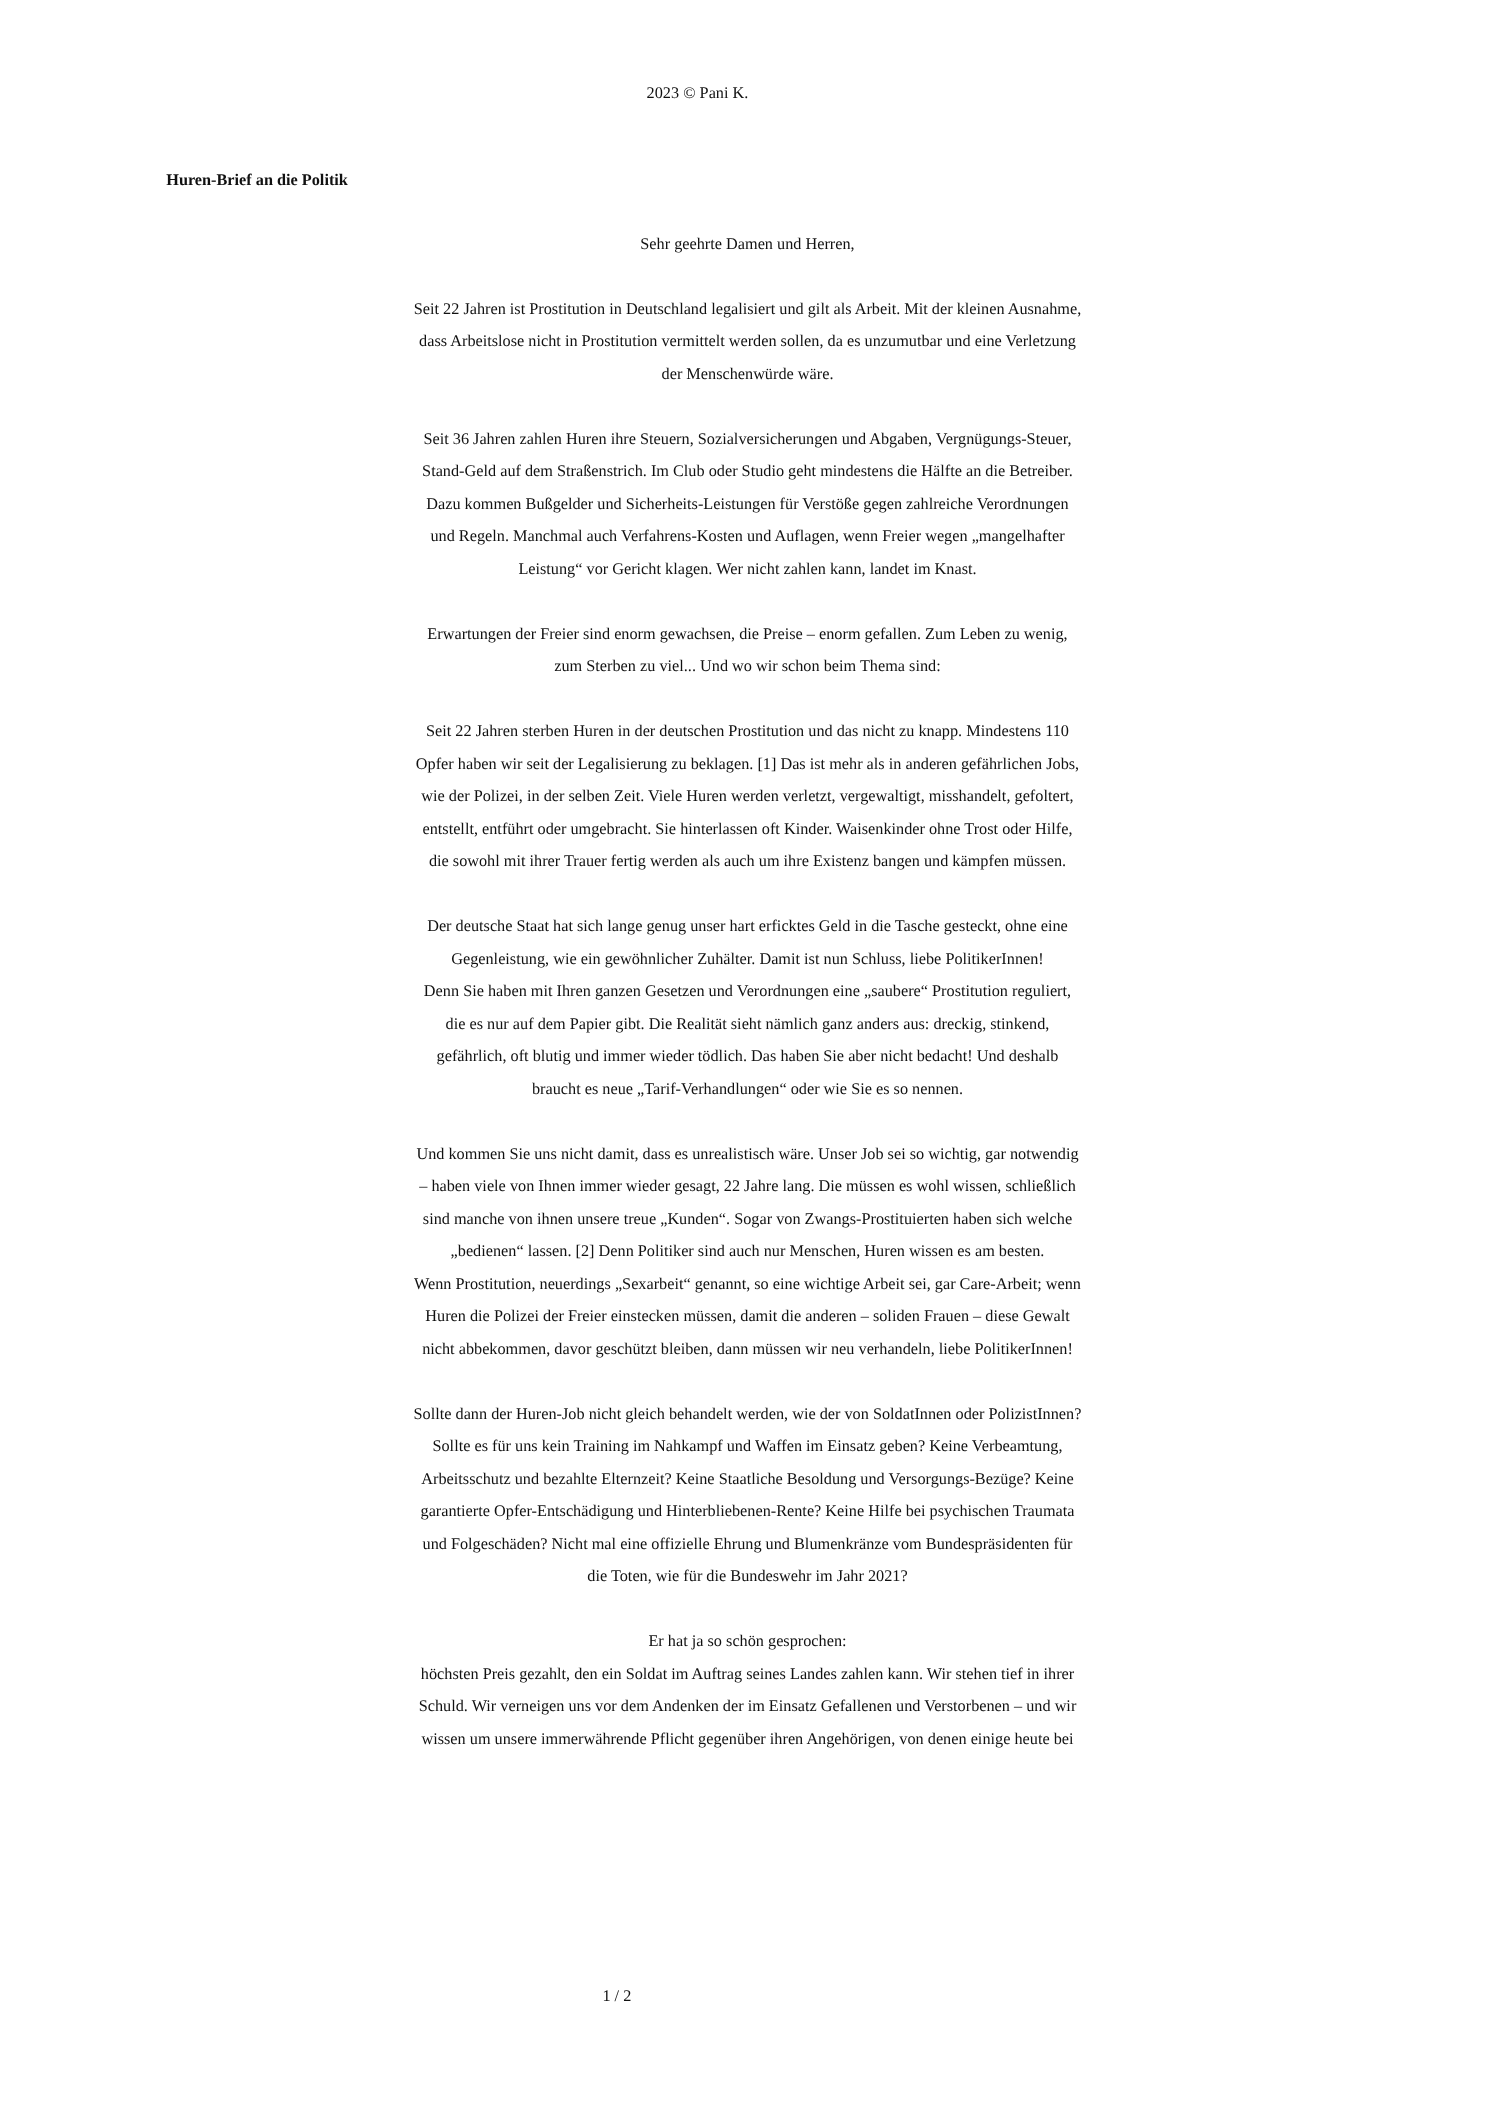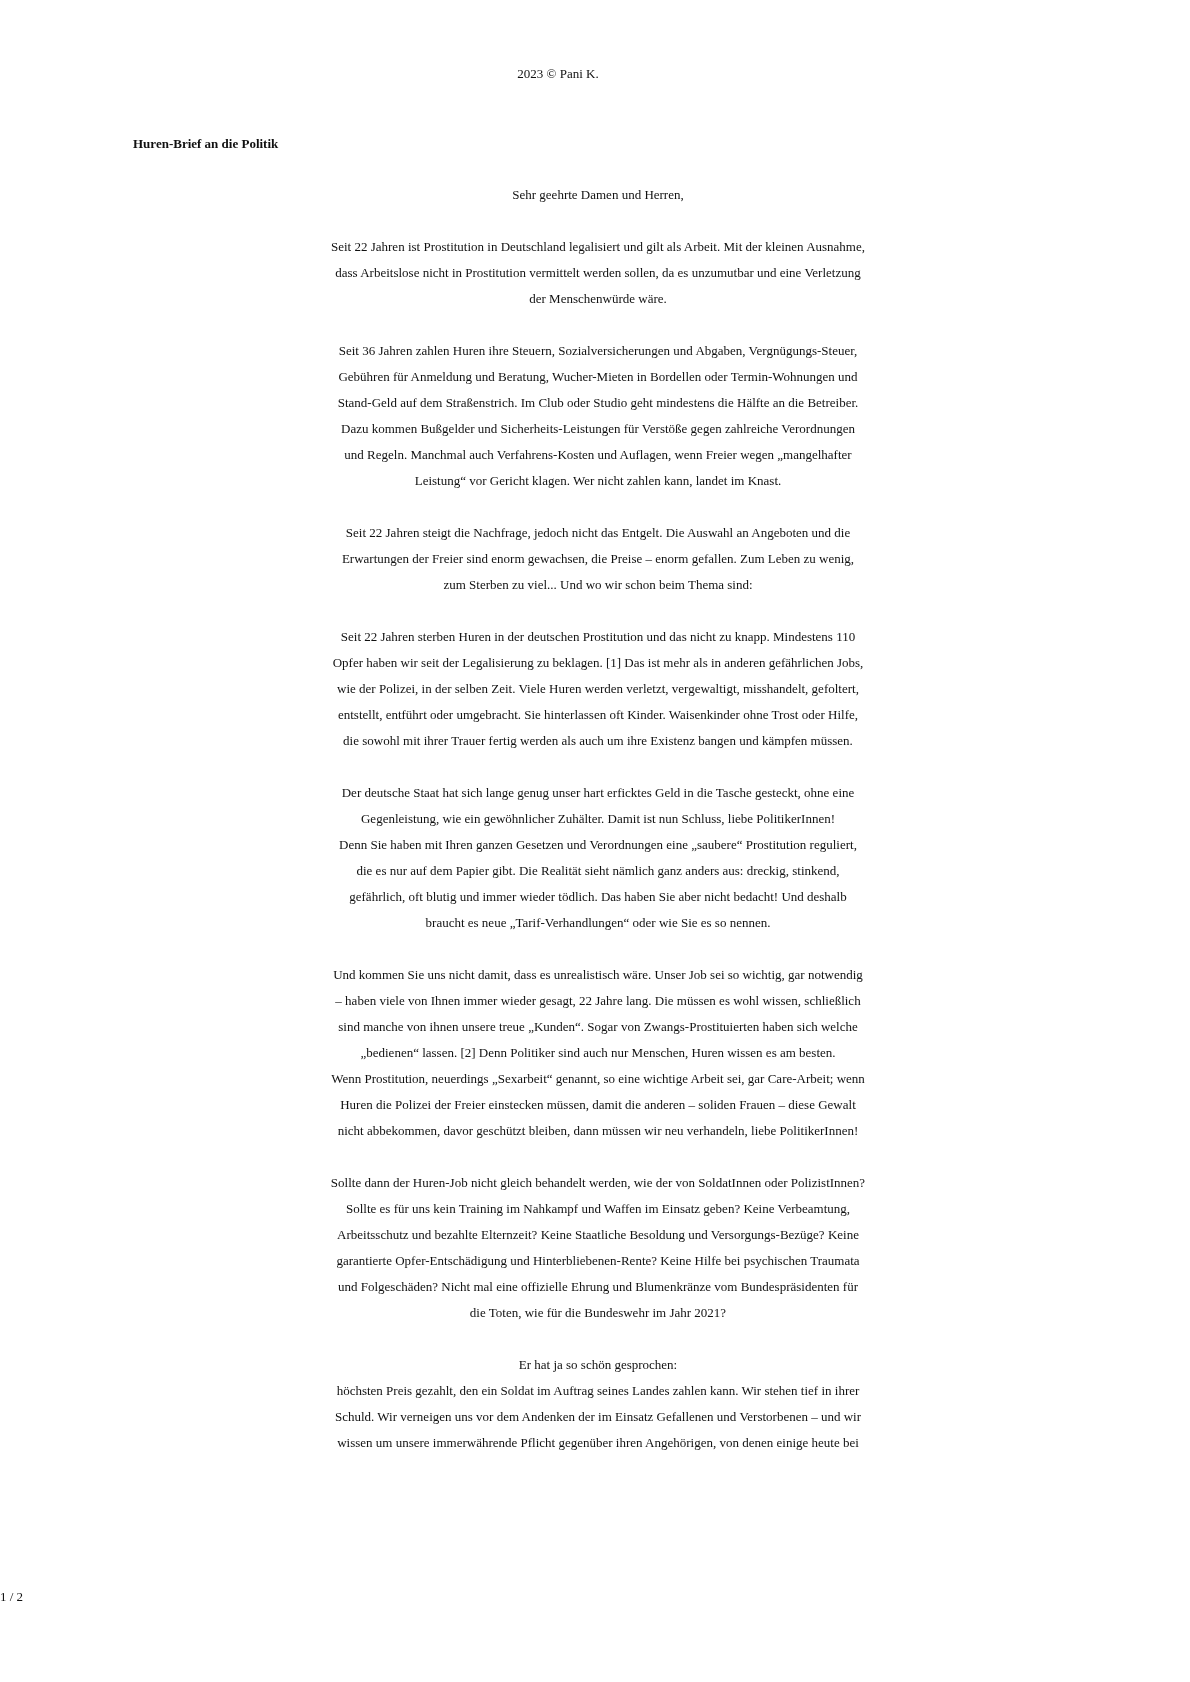--- a/index.html
+++ b/index.html
@@ -1,19 +1,19 @@
 <!DOCTYPE html>
 <html><head>
 <meta charset="utf-8">
 <style>
   html, body { margin: 0; padding: 0; background: #ffffff; }
   body { width: 1190px; height: 1682px; position: relative; overflow: hidden;
          font-family: "Liberation Serif", "DejaVu Serif", serif; color: #111; }
   .header { position: absolute; top: 66px; left: 0; width: 1116px; text-align: center; font-size: 13px; }
-  .footer { position: absolute; top: 1589px; left: 0; width: 987px; font-size: 13px; }
+  .footer { position: absolute; top: 1589px; left: 0; width: 987px; text-align: center; font-size: 13px; }
   .content { position: absolute; top: 131px; left: 133px; width: 930px; font-size: 13px; line-height: 26px; }
   .title { font-weight: bold; margin: 0 0 25px 0; }
   .para { margin: 0 0 26px 0; text-align: center; }
   .para .line { display: block; white-space: nowrap; }
 </style>
 </head>
 <body>
 
 <div class="header">2023 © Pani K.</div>
 
@@ -23,28 +23,26 @@
       <div class="para">
         <span class="line">Sehr geehrte Damen und Herren,</span>
       </div>
       <div class="para">
         <span class="line">Seit 22 Jahren ist Prostitution in Deutschland legalisiert und gilt als Arbeit. Mit der kleinen Ausnahme,</span>
         <span class="line">dass Arbeitslose nicht in Prostitution vermittelt werden sollen, da es unzumutbar und eine Verletzung</span>
         <span class="line">der Menschenwürde wäre.</span>
       </div>
       <div class="para">
         <span class="line">Seit 36 Jahren zahlen Huren ihre Steuern, Sozialversicherungen und Abgaben, Vergnügungs-Steuer,</span>
-        <span class="line">Gebühren für Anmeldung und Beratung, Wucher-Mieten in Bordellen oder Termin-Wohnungen und</span>
         <span class="line">Stand-Geld auf dem Straßenstrich. Im Club oder Studio geht mindestens die Hälfte an die Betreiber.</span>
         <span class="line">Dazu kommen Bußgelder und Sicherheits-Leistungen für Verstöße gegen zahlreiche Verordnungen</span>
         <span class="line">und Regeln. Manchmal auch Verfahrens-Kosten und Auflagen, wenn Freier wegen „mangelhafter</span>
         <span class="line">Leistung“ vor Gericht klagen. Wer nicht zahlen kann, landet im Knast.</span>
       </div>
       <div class="para">
-        <span class="line">Seit 22 Jahren steigt die Nachfrage, jedoch nicht das Entgelt. Die Auswahl an Angeboten und die</span>
         <span class="line">Erwartungen der Freier sind enorm gewachsen, die Preise – enorm gefallen. Zum Leben zu wenig,</span>
         <span class="line">zum Sterben zu viel... Und wo wir schon beim Thema sind:</span>
       </div>
       <div class="para">
         <span class="line">Seit 22 Jahren sterben Huren in der deutschen Prostitution und das nicht zu knapp. Mindestens 110</span>
         <span class="line">Opfer haben wir seit der Legalisierung zu beklagen. [1] Das ist mehr als in anderen gefährlichen Jobs,</span>
         <span class="line">wie der Polizei, in der selben Zeit. Viele Huren werden verletzt, vergewaltigt, misshandelt, gefoltert,</span>
         <span class="line">entstellt, entführt oder umgebracht. Sie hinterlassen oft Kinder. Waisenkinder ohne Trost oder Hilfe,</span>
         <span class="line">die sowohl mit ihrer Trauer fertig werden als auch um ihre Existenz bangen und kämpfen müssen.</span>
       </div>

